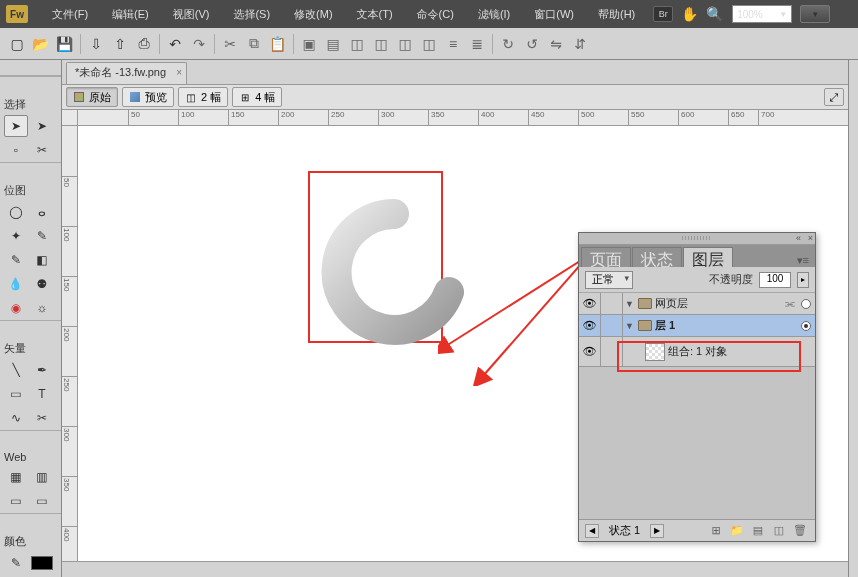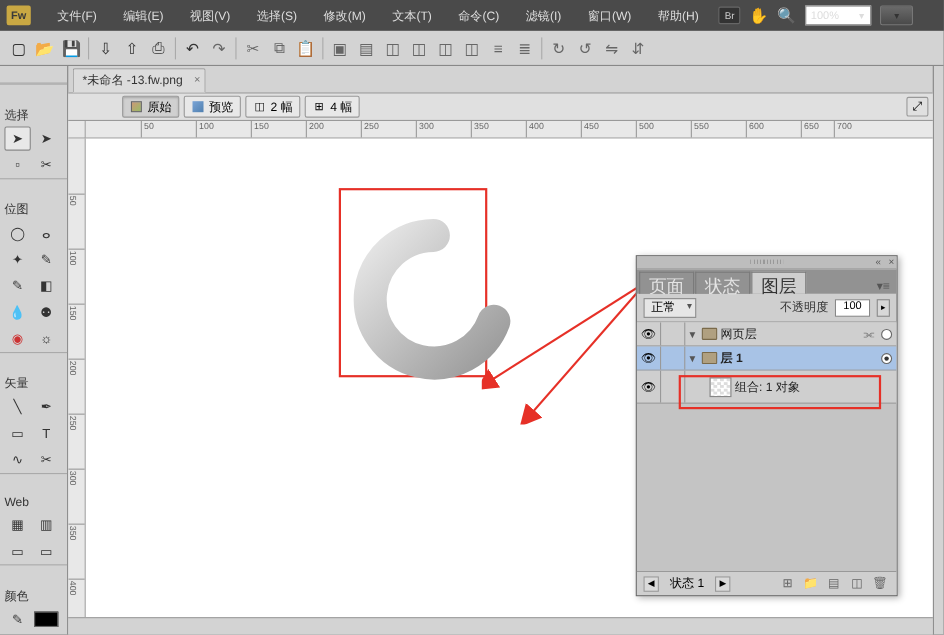--- a/index.html
+++ b/index.html
@@ -36,21 +36,21 @@
 .swatch-none { background: linear-gradient(to bottom right, #fff 48%, red 48%, red 52%, #fff 52%); }
 .swatch-grey { background: #b5b5b5; }
 
 .workspace { flex: 1; display: flex; flex-direction: column; background: #d3d3d3; position: relative; }
 .tab-bar { height: 24px; display: flex; align-items: flex-end; padding: 0 4px; }
 .doc-tab { height: 22px; background: #dcdcdc; border: 1px solid #999; border-bottom: none; padding: 2px 20px 0 8px; font-size: 11px; color: #333; position: relative; border-radius: 2px 2px 0 0; }
 .doc-tab .close { position: absolute; right: 4px; top: 4px; font-size: 10px; color: #777; cursor: pointer; }
 
 .view-bar { height: 26px; background: #e0e0e0; border-top: 1px solid #999; border-bottom: 1px solid #999; display: flex; align-items: center; padding: 0 4px; gap: 4px; }
 .view-btn { height: 20px; padding: 0 6px; border: 1px solid #999; background: #e8e8e8; display: flex; align-items: center; gap: 4px; font-size: 11px; border-radius: 2px; cursor: pointer; }
-.view-btn.active { background: #d0d0d0; box-shadow: inset 0 1px 2px rgba(0,0,0,.2); margin-left: 45px; }
+.view-btn.active { background: #d0d0d0; box-shadow: inset 0 1px 2px rgba(0,0,0,.2); }
 .view-icon { width: 12px; height: 12px; display: flex; align-items: center; justify-content: center; font-size: 10px; }
 .vi-orig { width: 10px; height: 10px; border: 1px solid #666; background: linear-gradient(135deg,#c97,#9b6); }
 .vi-prev { width: 10px; height: 10px; background: linear-gradient(135deg,#7aa4d6,#5080b0); }
 .expand-btn { margin-left: auto; width: 20px; height: 18px; border: 1px solid #999; display:flex; align-items:center; justify-content:center; cursor:pointer; border-radius:2px; }
 
 .canvas-area { flex: 1; position: relative; background: #d3d3d3; overflow: hidden; }
 .ruler-h { position: absolute; left: 16px; right: 0; top: 0; height: 16px; background: #e8e8e8; border-bottom: 1px solid #999; font-size: 8px; color: #666; overflow: hidden; }
 .ruler-h .tick { position: absolute; top: 0; height: 16px; border-left: 1px solid #999; padding-left: 2px; }
 .ruler-v { position: absolute; left: 0; top: 16px; bottom: 0; width: 16px; background: #e8e8e8; border-right: 1px solid #999; font-size: 8px; color: #666; overflow: hidden; }
 .ruler-v .tick { position: absolute; left: 0; width: 16px; border-top: 1px solid #999; writing-mode: vertical-lr; padding-top: 1px; }

